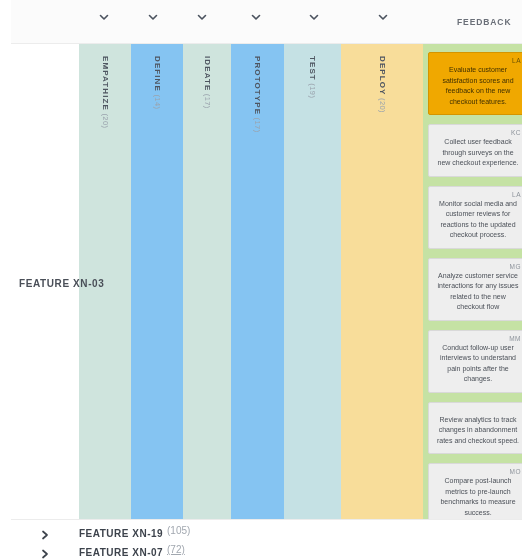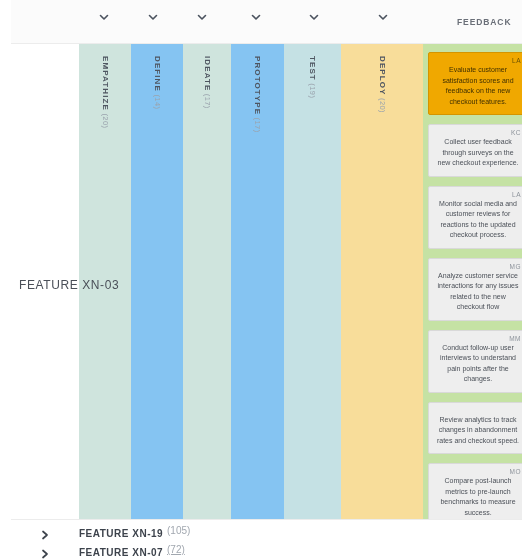--- a/index.html
+++ b/index.html
@@ -71,22 +71,22 @@
     font-weight: normal;
     letter-spacing: 0.4px;
     color: #9aa3ad;
     font-size: 7.5px;
   }
 
   
   .row-label {
     position: absolute;
     left: 8px; top: 278px;
-    font-size: 12px;
-    font-weight: normal;
+    font-size: 10px;
+    font-weight: bold;
     letter-spacing: 0.6px;
     color: #4a4f58;
     white-space: nowrap;
   }
 
   
   .feedback-col {
     position: absolute;
     left: 412px; top: 44px;
     width: 110px; height: 476px;

